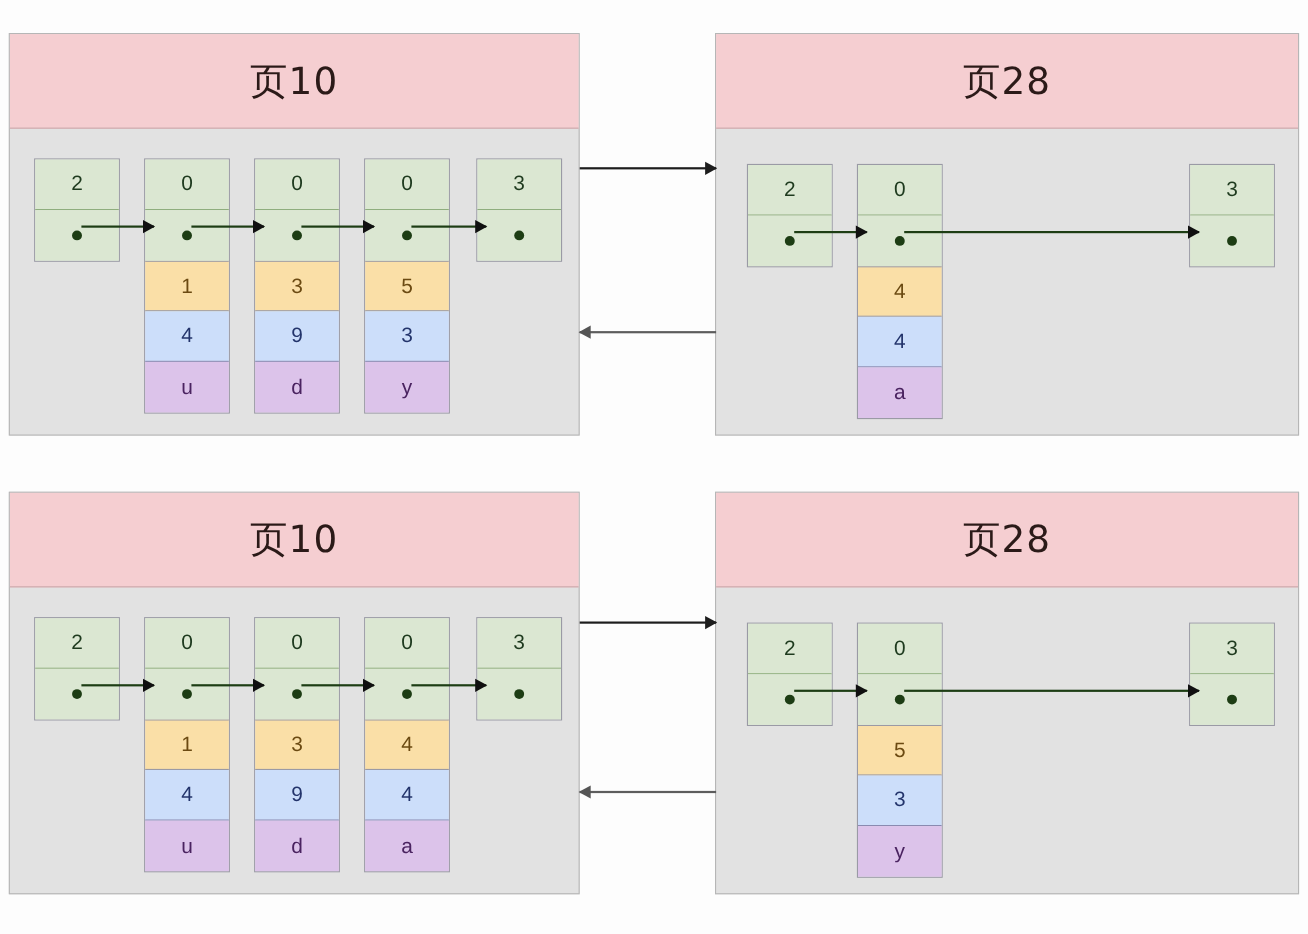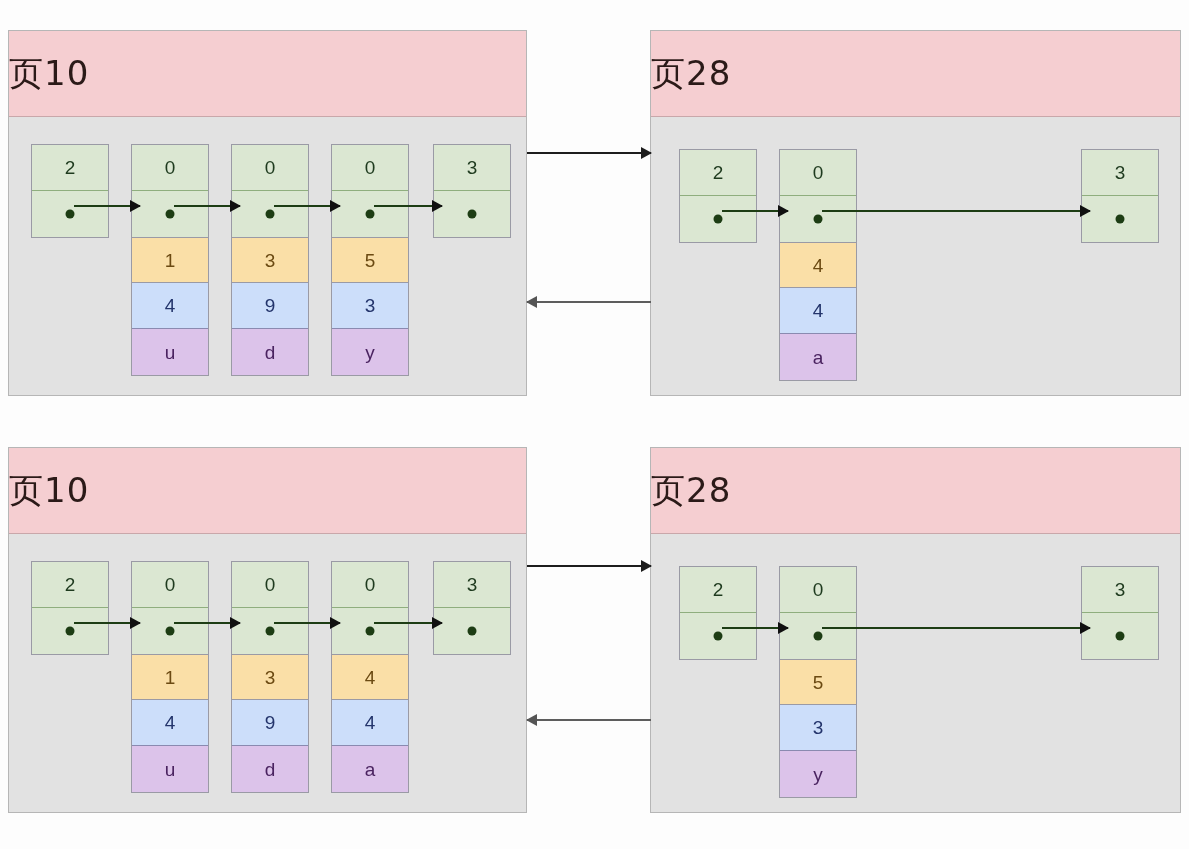--- a/index.html
+++ b/index.html
@@ -23,21 +23,21 @@
     background: #e2e2e2;
   }
   .panel-header {
     position: relative;
     box-sizing: border-box;
     height: 86px;
     background: #f5ced1;
     border-bottom: 1px solid #c9a7aa;
     display: flex;
     align-items: center;
-    justify-content: flex-start;
+    justify-content: center;
   }
   .panel-title {
     font-size: 34px;
     color: #2b1a18;
     letter-spacing: 1px;
     font-family: "DejaVu Sans", "Liberation Sans", sans-serif;
     font-weight: 400;
   }
   .panel-body {
     position: relative;

